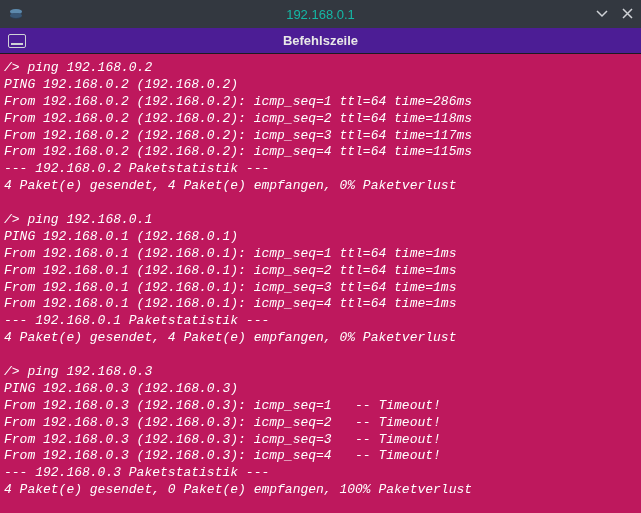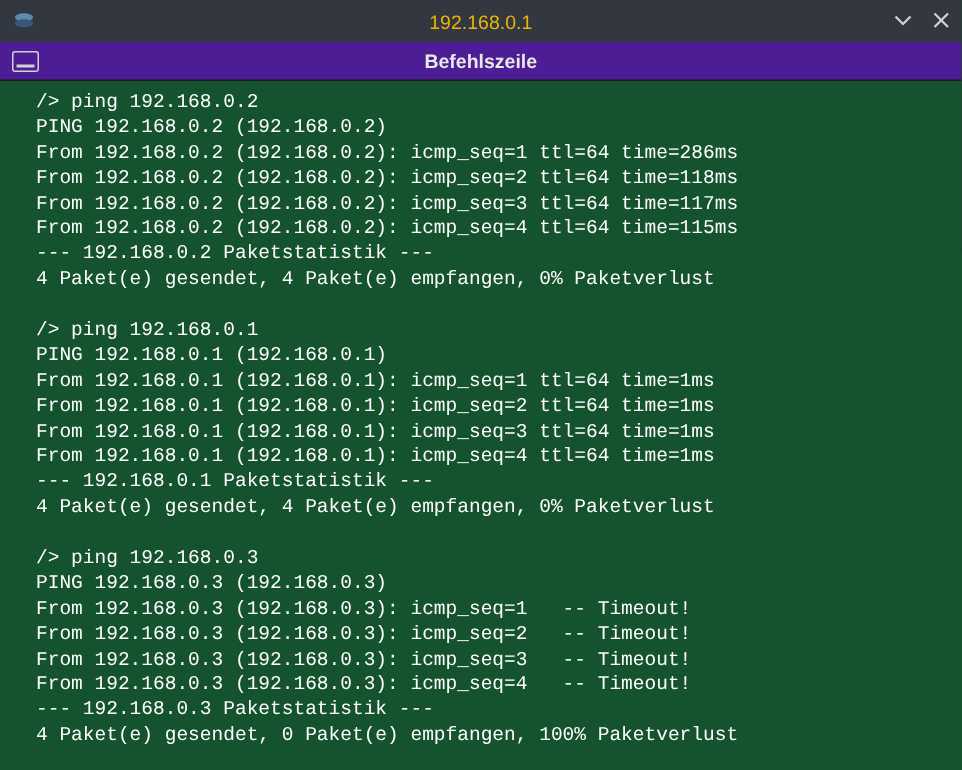--- a/index.html
+++ b/index.html
@@ -26,21 +26,21 @@
       width: 16px;
       height: 16px;
       display: flex;
       align-items: center;
       justify-content: center;
     }
     .titlebar-title {
       position: absolute;
       left: 50%;
       transform: translateX(-50%);
-      color: #eab308;
+      color: #14b8a6;
       font-size: 13px;
     }
     .window-controls {
       margin-left: auto;
       display: flex;
       gap: 14px;
       align-items: center;
     }
     .window-controls span {
       color: #cfd2d6;
@@ -75,29 +75,30 @@
     }
     .tab-label {
       position: absolute;
       left: 50%;
       transform: translateX(-50%);
       color: #e8e8e8;
       font-size: 13px;
       font-weight: 600;
     }
     .terminal {
-      background: #14532d;
+      background: #be185d;
       color: #fff;
       font-family: "Consolas", "Monaco", "Courier New", monospace;
       font-size: 13px;
       line-height: 1.3;
-      padding: 6px 24px;
+      padding: 6px 4px;
       height: calc(513px - 28px - 26px);
       overflow: hidden;
       white-space: pre;
+      font-style: italic;
     }
     @keyframes blink {
       50% { opacity: 0; }
     }
   </style>
 </head>
 <body>
 
 <div class="titlebar">
   <span class="app-icon">

